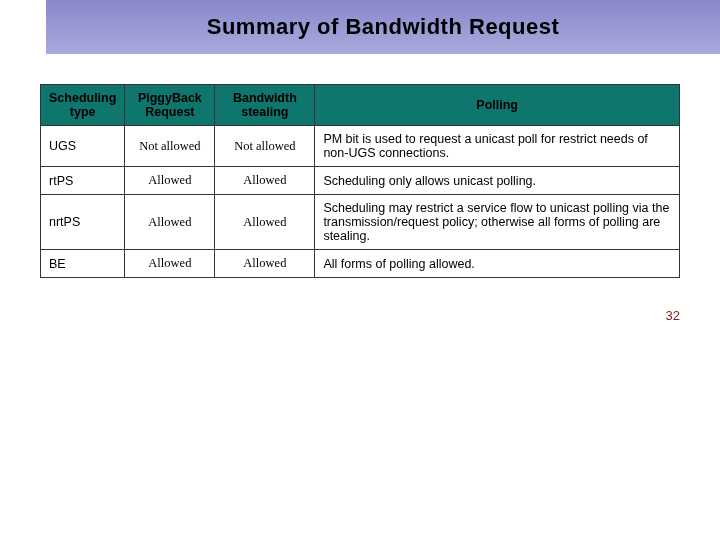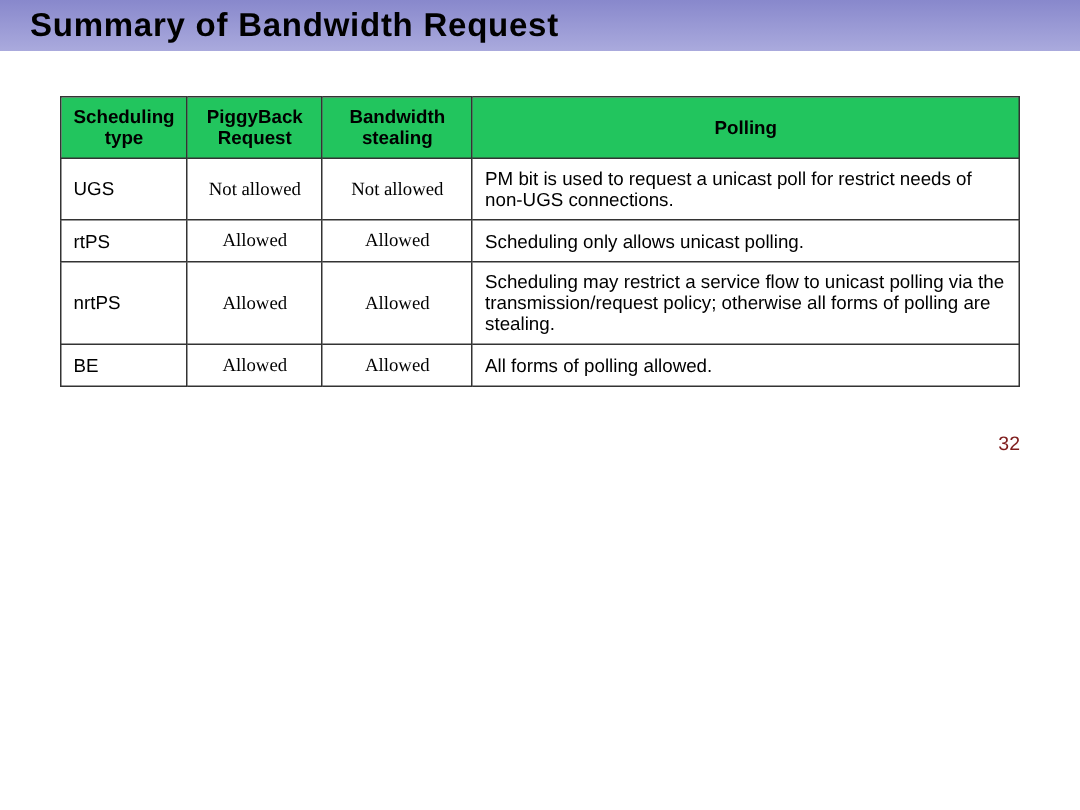--- a/index.html
+++ b/index.html
@@ -8,45 +8,47 @@
       width: 720px;
       height: 540px;
       background: #ffffff;
       font-family: Arial, sans-serif;
       font-size: 13px;
       overflow: hidden;
     }
 
     .header {
       background: linear-gradient(to bottom, #8888cc, #aaaadd);
-      padding: 4px 20px;
+      text-align: center;
+      padding: 14px 20px;
       font-size: 22px;
       font-weight: bold;
       color: #000000;
       letter-spacing: 0.5px;
+      margin-left: 46px;
     }
 
     .content {
       padding: 30px 40px 20px 40px;
     }
 
     table {
       width: 100%;
       border-collapse: collapse;
       font-size: 12.5px;
     }
 
     th, td {
       border: 1px solid #333;
       padding: 6px 8px;
       vertical-align: middle;
     }
 
     th {
-      background: #22c55e;
+      background: #0f766e;
       font-weight: bold;
       text-align: center;
     }
 
     td {
       text-align: left;
     }
 
     td:first-child {
       font-weight: normal;

